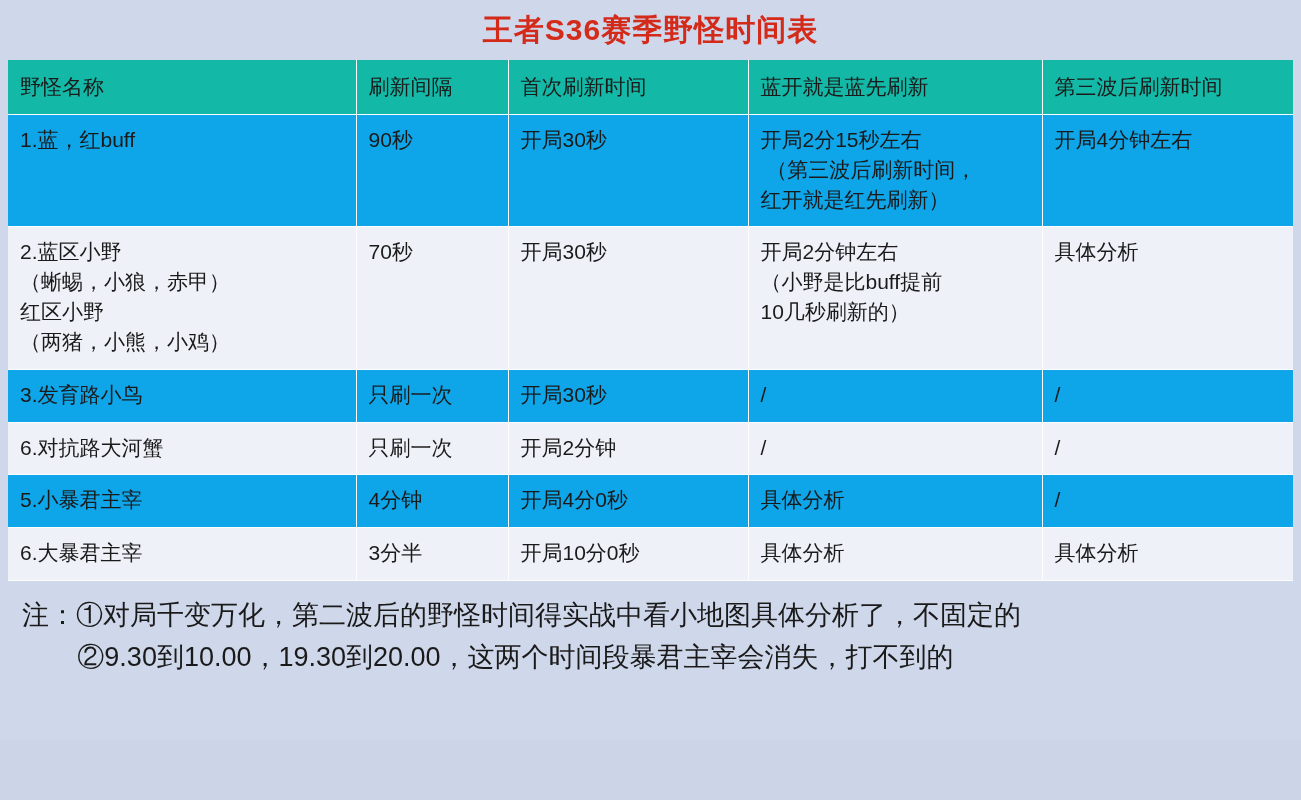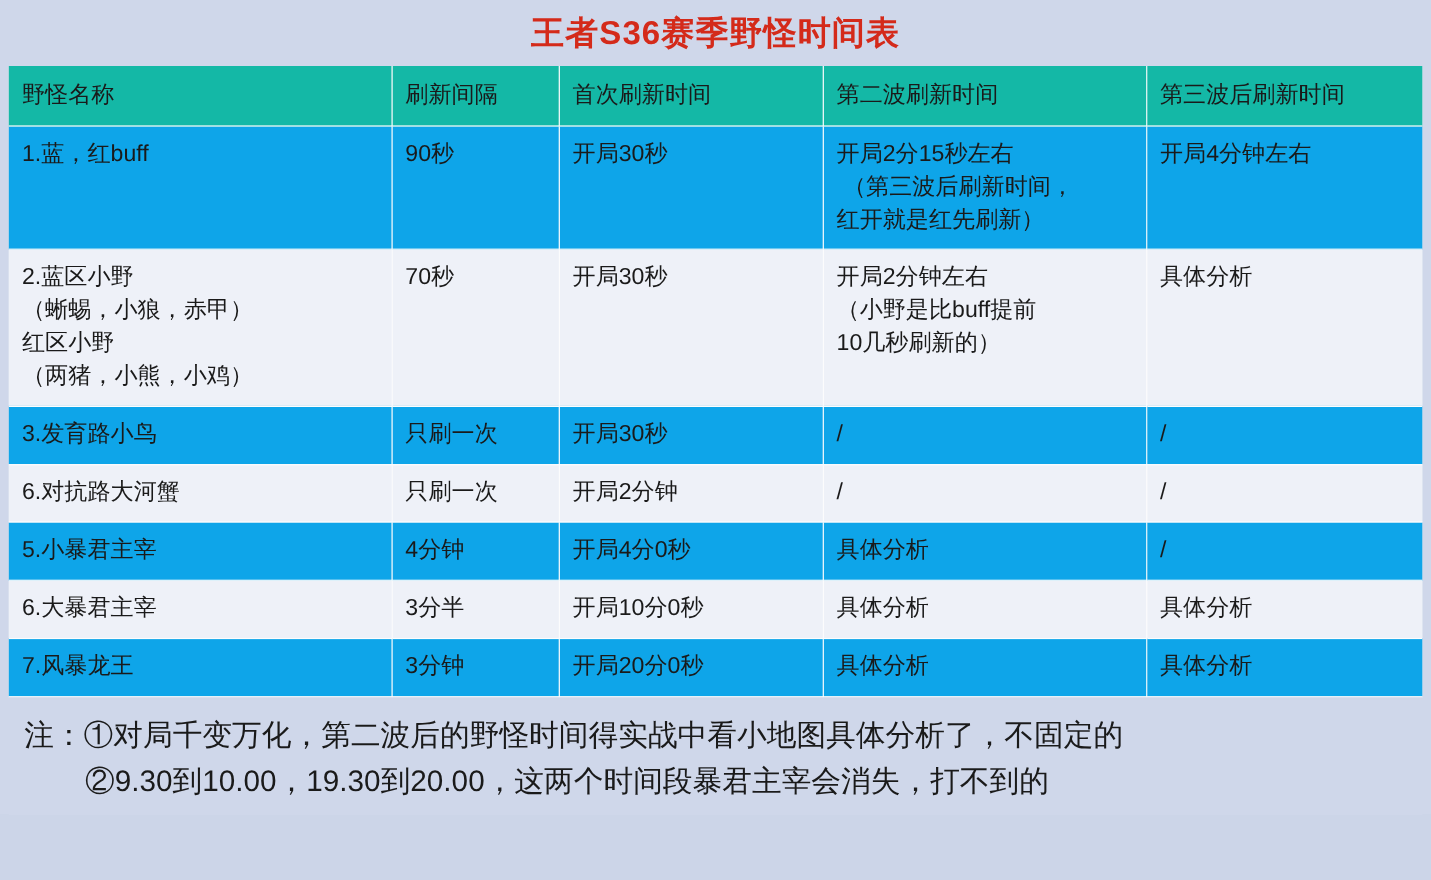--- a/index.html
+++ b/index.html
@@ -108,21 +108,21 @@
         <col class="c1">
         <col class="c2">
         <col class="c3">
         <col class="c4">
     </colgroup>
     <thead>
       <tr>
         <th>野怪名称</th>
         <th>刷新间隔</th>
         <th>首次刷新时间</th>
-        <th>第二波刷新时间</th>
+        <th>蓝开就是蓝先刷新</th>
         <th>第三波后刷新时间</th>
       </tr>
     </thead>
     <tbody>
       <tr class="odd">
         <td>
           <span class="sub">1.蓝，红buff</span>
         </td>
         <td>90秒</td>
         <td>开局30秒</td>
@@ -204,33 +204,20 @@
         <td>3分半</td>
         <td>开局10分0秒</td>
         <td>
           <span class="sub">具体分析</span>
         </td>
         <td>
           <span class="sub">具体分析</span>
         </td>
       </tr>
 
-      <tr class="odd">
-        <td>
-          <span class="sub">7.风暴龙王</span>
-        </td>
-        <td>3分钟</td>
-        <td>开局20分0秒</td>
-        <td>
-          <span class="sub">具体分析</span>
-        </td>
-        <td>
-          <span class="sub">具体分析</span>
-        </td>
-      </tr>
     </tbody>
   </table>
 
   <div class="notes">
     <span class="note-line">注：①对局千变万化，第二波后的野怪时间得实战中看小地图具体分析了，不固定的</span>
     <span class="note-line second">②9.30到10.00，19.30到20.00，这两个时间段暴君主宰会消失，打不到的</span>
   </div>
 
 </div>
 

